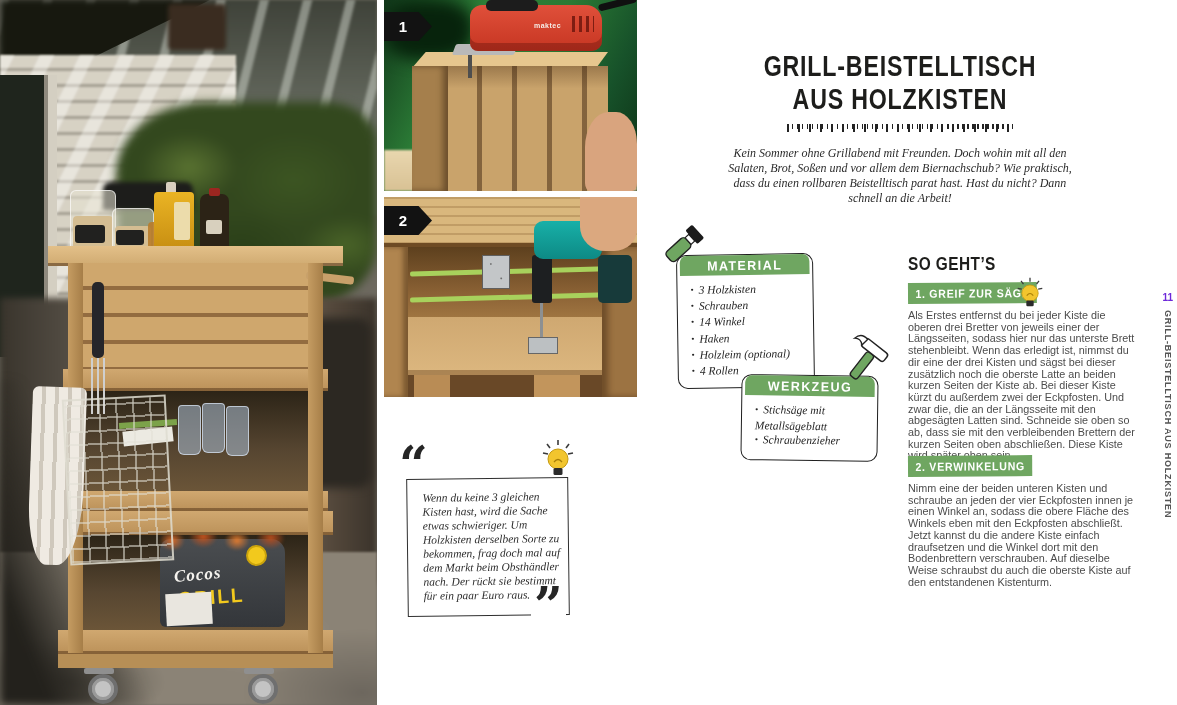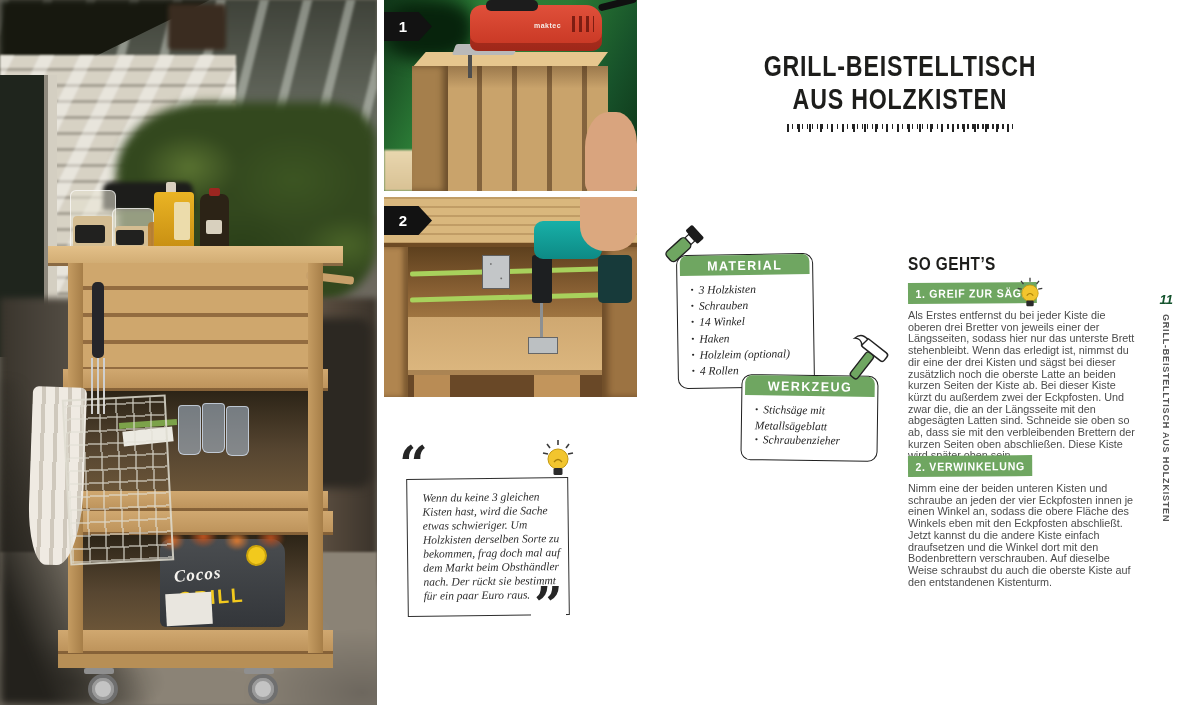--- a/index.html
+++ b/index.html
@@ -146,21 +146,21 @@
     transform:scaleX(.88);transform-origin:left;}
   .step-label{display:inline-block;background:#6fa661;color:#fff;font-weight:bold;font-size:11.5px;letter-spacing:.8px;
     padding:5px 8px 4px;transform:scaleX(.92) rotate(-.4deg);transform-origin:left;}
   .step1-label{left:908px;top:283px;}
   .step2-label{left:908px;top:456px;}
   .step-text{width:231px;font-size:10.8px;line-height:11.7px;color:#4c4c4c;text-align:left;}
   .step1-text{left:908px;top:310px;}
   .step2-text{left:908px;top:483px;}
 
   .edge{right:4px;top:292px;display:flex;flex-direction:column;align-items:center;gap:7px;}
-  .edge-num{font-weight:bold;font-size:13px;color:#14532d;font-style:italic;}
+  .edge-num{font-weight:bold;font-size:10px;color:#6d28d9;}
   .edge-text{writing-mode:vertical-rl;font-size:9px;font-weight:bold;letter-spacing:.8px;color:#555;}
 </style>
 </head>
 <body>
 
 <div class="spread">
 
   <div class="abs left-photo">
     <div class="abs lp-ceiling"></div>
     <div class="abs lp-roofdark"></div>
@@ -294,20 +294,21 @@
     <circle cx="19" cy="21" r="10" fill="#f2c52e" stroke="#c49a10" stroke-width="1"></circle>
     <path d="M15 24 q4 -5 8 0" fill="none" stroke="#a87f08" stroke-width="1.3"></path>
     <rect x="14.5" y="30" width="9" height="7" rx="1.5" fill="#2b2b2b"></rect>
   </svg>
 
   <div class="abs title">
     <div>GRILL-BEISTELLTISCH</div>
     <div>AUS HOLZKISTEN</div>
   </div>
   <div class="abs divider"></div>
+  <div class="abs intro">Kein Sommer ohne Grillabend mit Freunden. Doch wohin mit all den Salaten, Brot, Soßen und vor allem dem Biernachschub? Wie praktisch, dass du einen rollbaren Beistelltisch parat hast. Hast du nicht? Dann schnell an die Arbeit!</div>
 
   <div class="abs ibox material-box">
     <div class="ibox-header">MATERIAL</div>
     <ul>
       <li>3 Holzkisten</li>
       <li>Schrauben</li>
       <li>14 Winkel</li>
       <li>Haken</li>
       <li>Holzleim (optional)</li>
       <li>4 Rollen</li>

